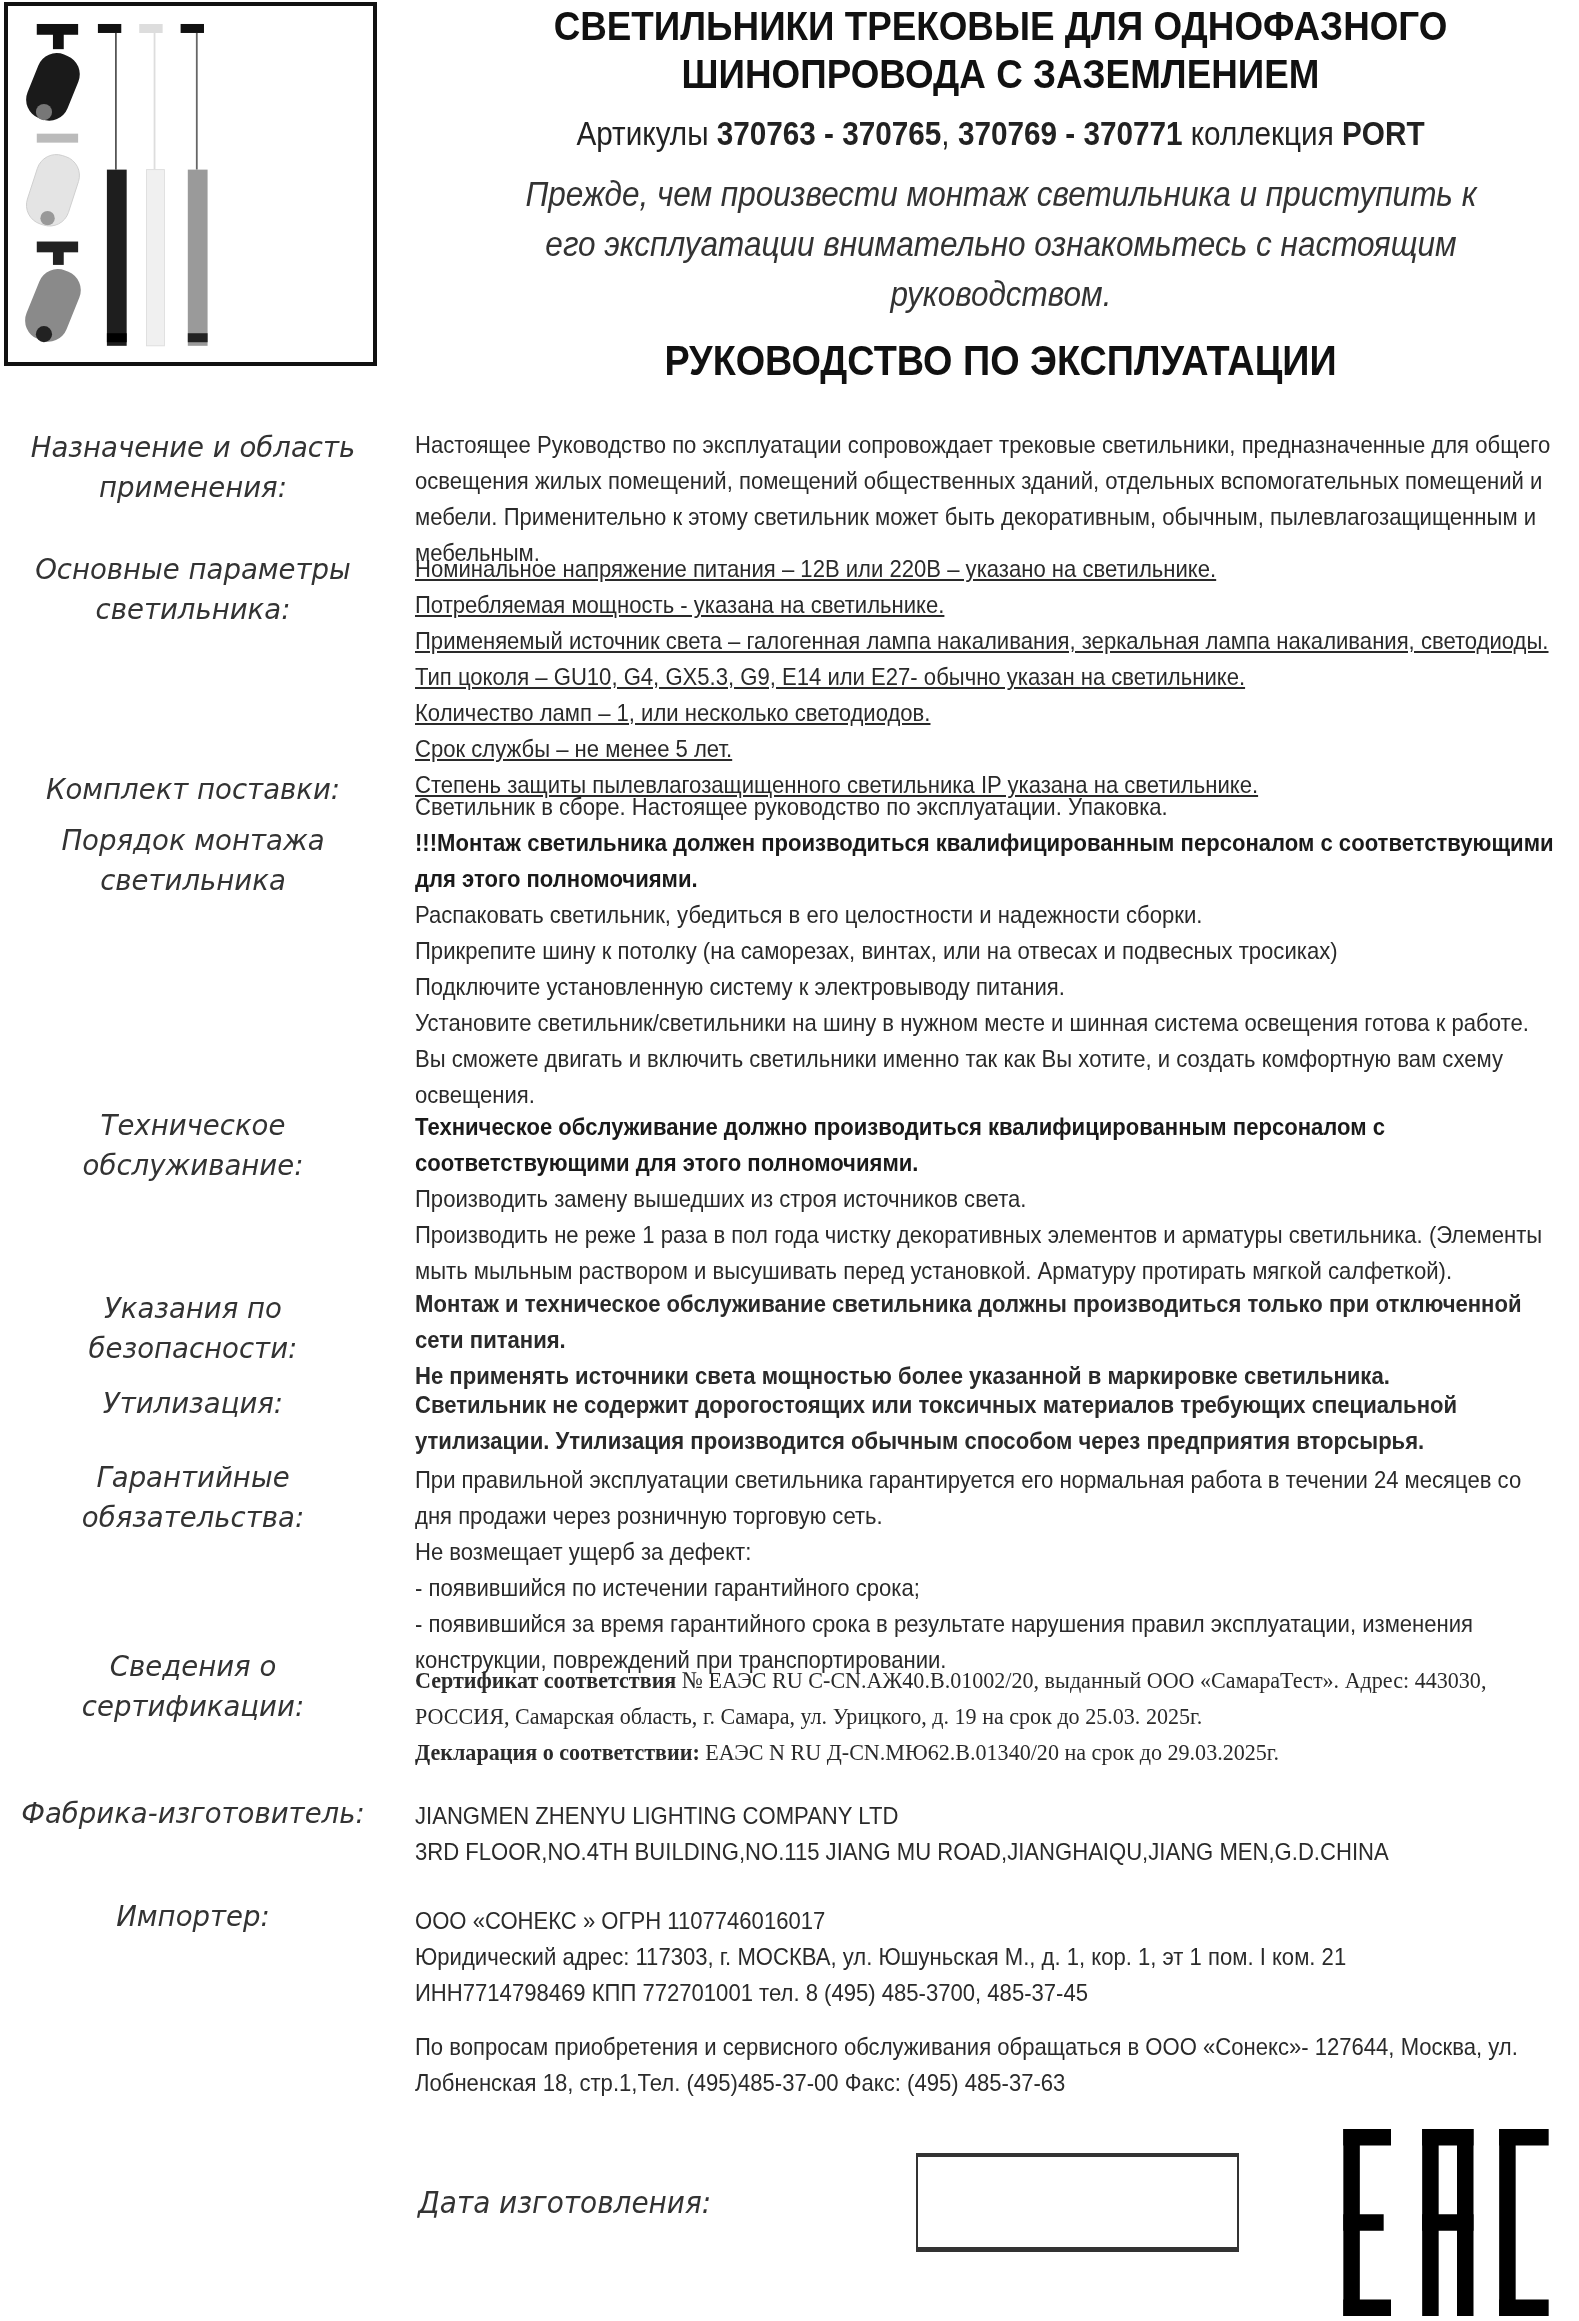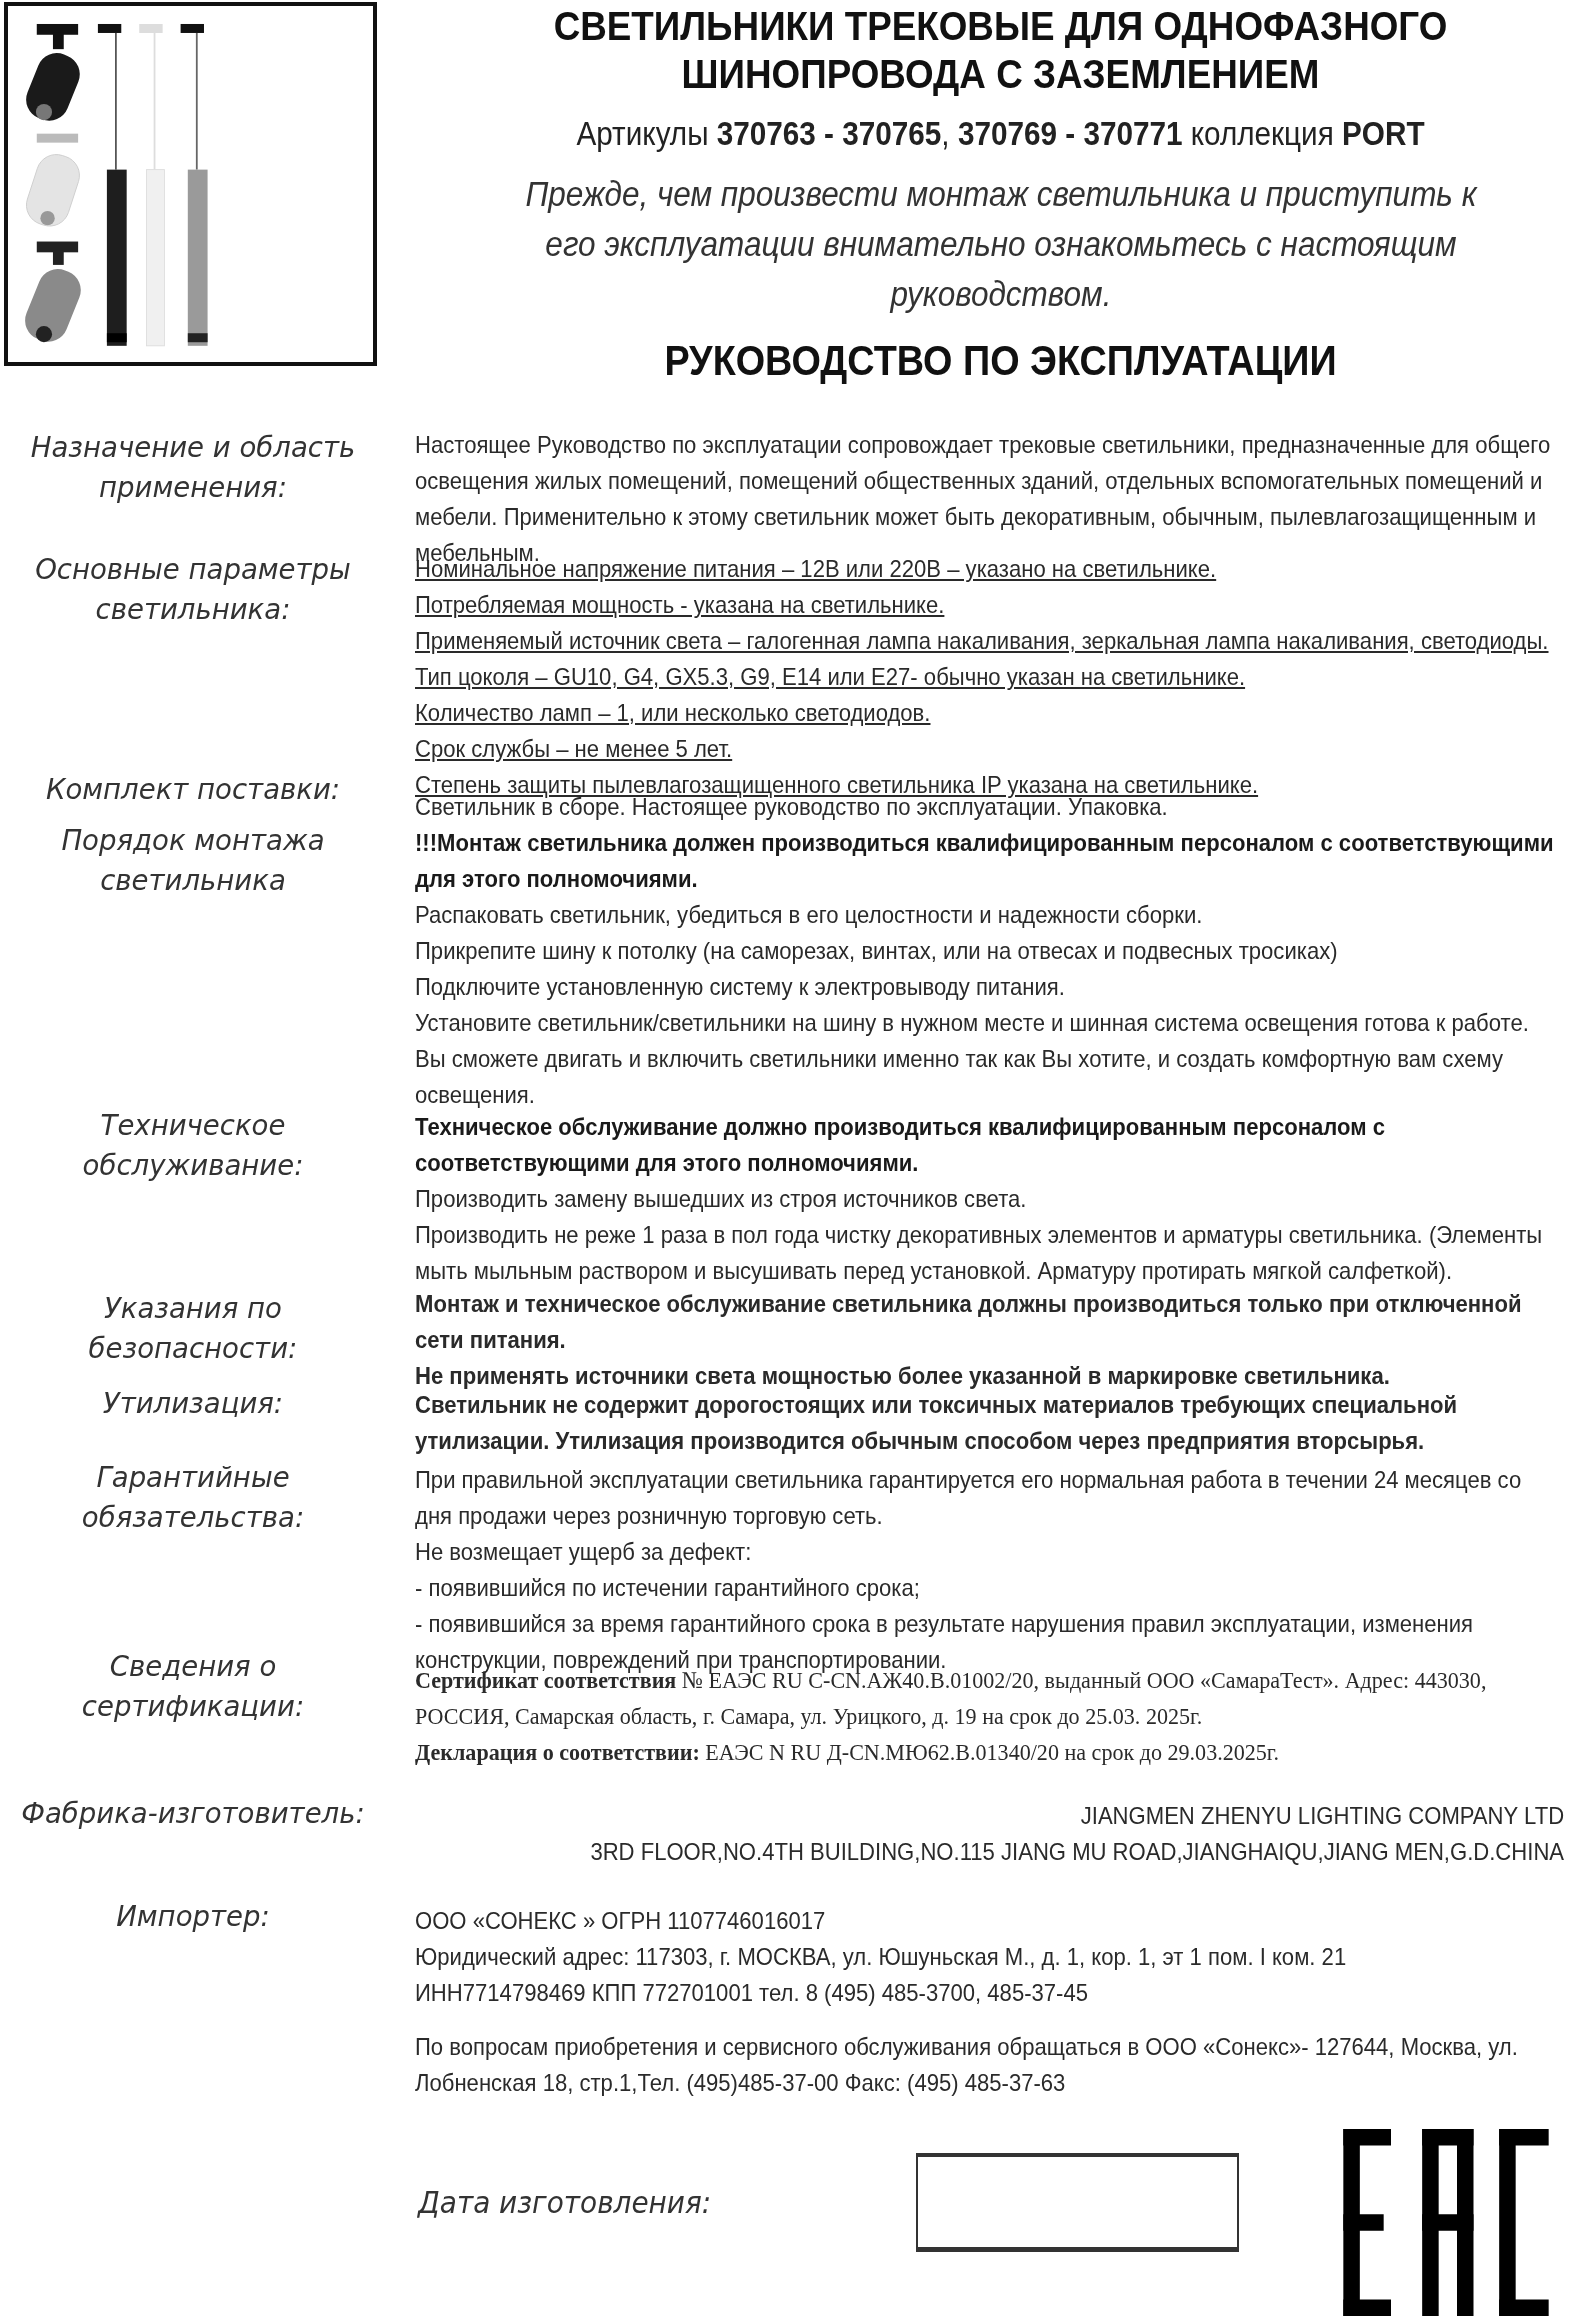--- a/index.html
+++ b/index.html
@@ -201,21 +201,21 @@
 <div class="section" style="top:1646px;">
   <div class="sec-label" style="top:0;">Сведения о сертификации:</div>
   <div class="sec-body" style="top:16px;font-family:Liberation Serif, serif;">
     <p><b>Сертификат соответствия</b><span> № ЕАЭС RU С-CN.АЖ40.В.01002/20, выданный ООО «СамараТест». Адрес: 443030, РОССИЯ, Самарская область, г. Самара, ул. Урицкого, д. 19 на срок до 25.03. 2025г.</span></p>
     <p><b>Декларация о соответствии:</b><span> ЕАЭС N RU Д-CN.МЮ62.В.01340/20 на срок до 29.03.2025г.</span></p>
   </div>
 </div>
 
 <div class="section" style="top:1798px;">
   <div class="sec-label" style="top:-5.5px;">Фабрика-изготовитель:</div>
-  <div class="sec-body" style="top:0;text-align:right;">
+  <div class="sec-body" style="top:0;">
     <p>JIANGMEN ZHENYU LIGHTING COMPANY LTD</p>
     <p>3RD FLOOR,NO.4TH BUILDING,NO.115 JIANG MU ROAD,JIANGHAIQU,JIANG MEN,G.D.CHINA</p>
   </div>
 </div>
 
 <div class="section" style="top:1903px;">
   <div class="sec-label" style="top:-7.3px;">Импортер:</div>
   <div class="sec-body" style="top:0;">
     <p>ООО «СОНЕКС » ОГРН 1107746016017</p>
     <p>Юридический адрес:  117303, г. МОСКВА, ул. Юшуньская М., д. 1, кор. 1, эт 1 пом. I ком. 21</p>

